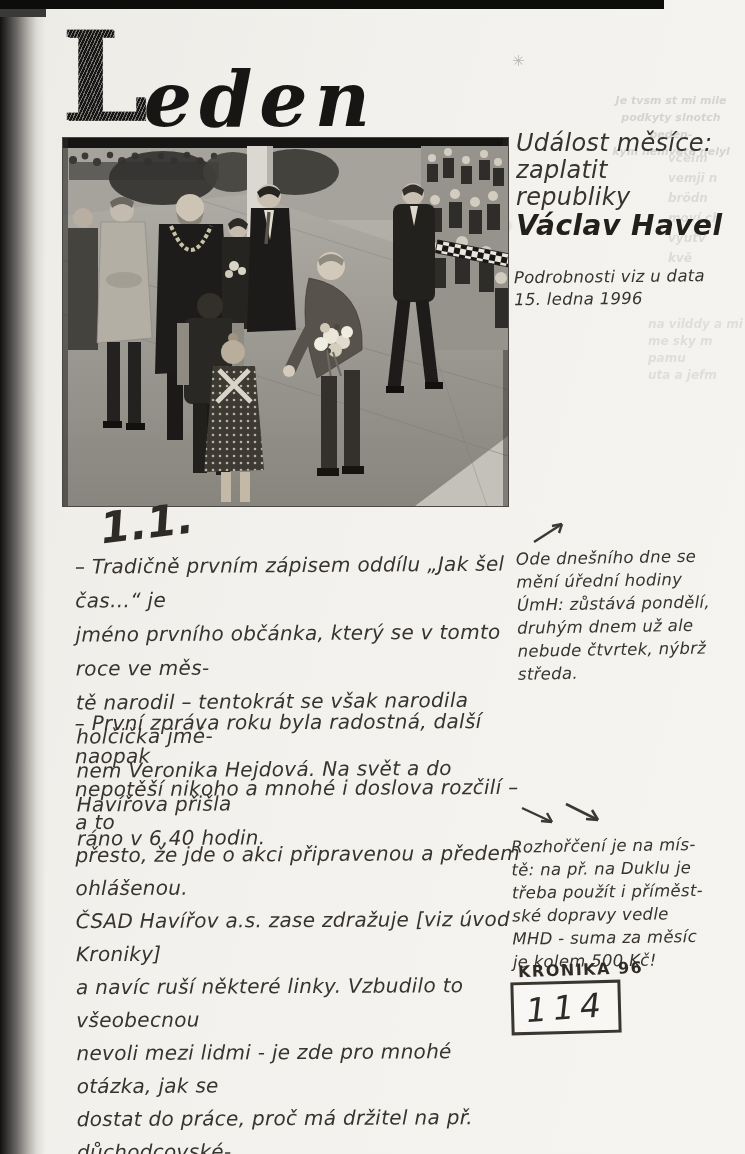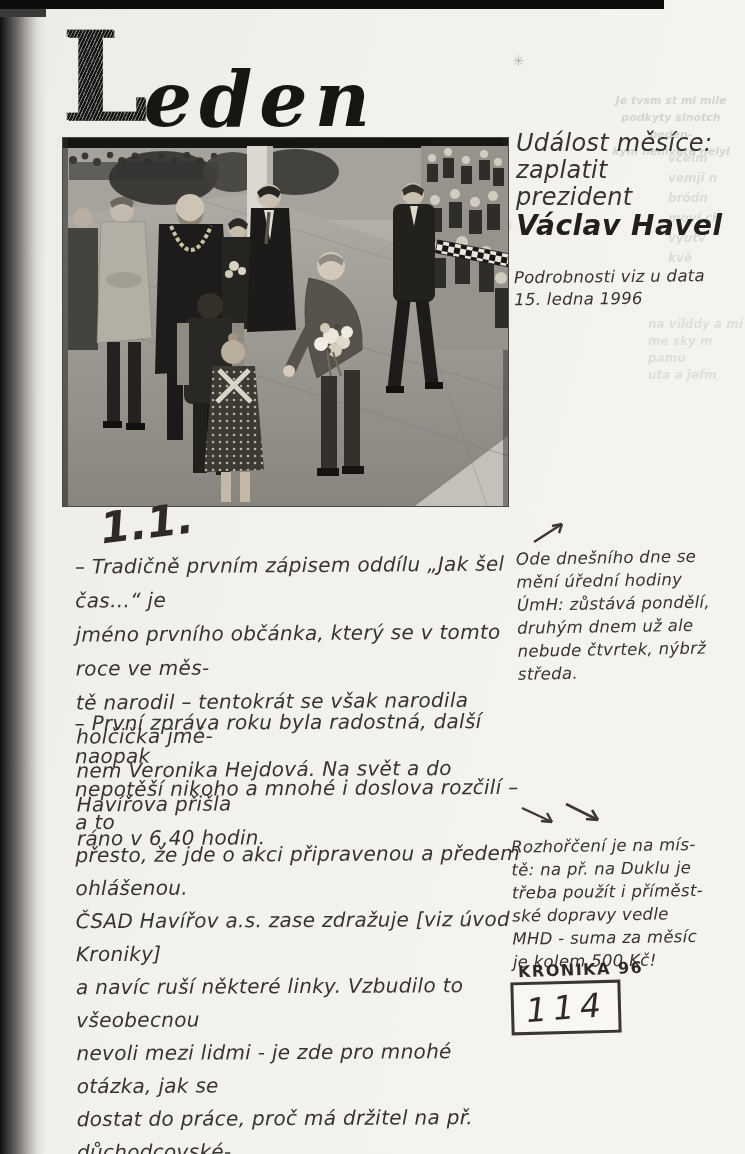--- a/index.html
+++ b/index.html
@@ -280,21 +280,21 @@
         <path d="M359,162 L369,246" stroke="#1e1c1a" stroke-width="13"></path>
         <rect x="323" y="248" width="18" height="7" fill="#121110"></rect>
         <rect x="362" y="244" width="18" height="7" fill="#121110"></rect>
       </g>
     </svg>
   </figure>
 
   <div class="event-note hand">
     <div>Událost měsíce:</div>
     <div>zaplatit</div>
-    <div>prezident</div>
+    <div>republiky</div>
     <div class="big">Václav Havel</div>
   </div>
   <div class="details-note hand multiline">Podrobnosti viz u data
 15. ledna 1996</div>
 
   <div class="date-heading hand">1.1.</div>
   <div class="para1 hand multiline">– Tradičně prvním zápisem oddílu „Jak šel čas…“ je
 jméno prvního občánka, který se v tomto roce ve měs-
 tě narodil – tentokrát se však narodila holčička jmé-
 nem Veronika Hejdová. Na svět a do Havířova přišla

